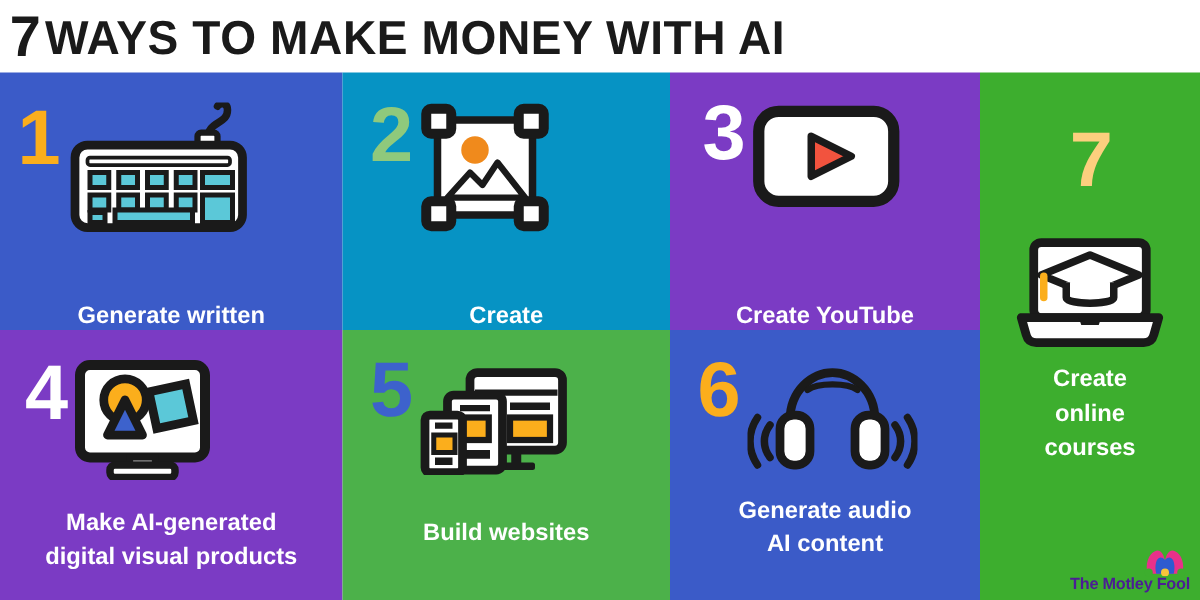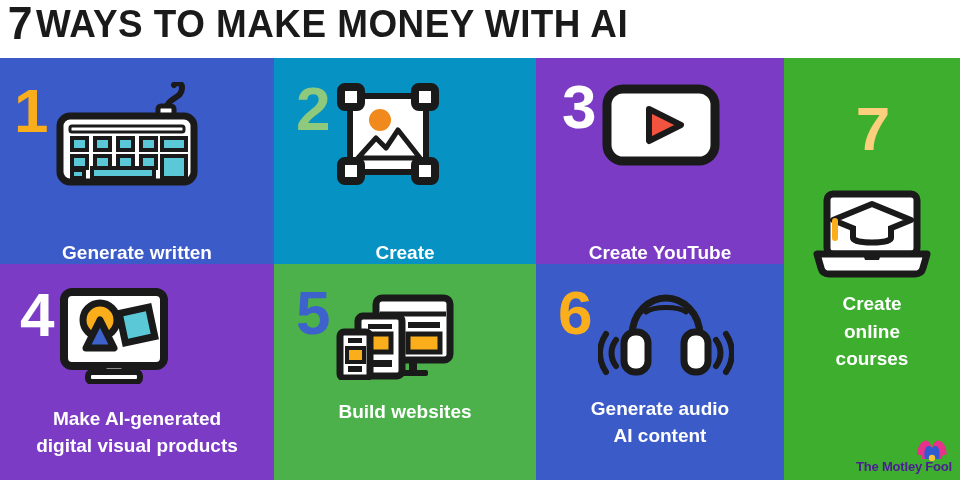--- a/index.html
+++ b/index.html
@@ -13,21 +13,21 @@
     position:relative;
     width:960px; height:480px;
     background:#ffffff;
   }
 
   
   .header {
     position:absolute; left:0; top:0;
     width:960px; height:58px;
     background:#ffffff;
-    display:flex; 
+    display:flex; align-items:center;
   }
   .header-title {
     font-family:"Liberation Sans", sans-serif;
     font-size:38px;
     font-weight:bold;
     letter-spacing:0.5px;
     color:#1a1a1a;
     text-transform:uppercase;
     padding-left:8px;
     line-height:1;
@@ -90,21 +90,21 @@
   
   .c1-top { position:absolute; left:14px; top:24px; }
   .c1-cap { top:182px; }
   .c2-top { position:absolute; left:22px; top:22px; }
   .c2-cap { top:182px; }
   .c3-top { position:absolute; left:26px; top:20px; }
   .c3-cap { top:182px; }
   .c4-top { position:absolute; left:20px; top:22px; }
   .c4-cap { top:142px; }
   .c5-top { position:absolute; left:22px; top:20px; }
-  .c5-cap { top:135px; }
+  .c5-cap { top:150px; }
   .c6-top { position:absolute; left:22px; top:20px; }
   .c6-cap { top:132px; }
 
   .c7-num {
     position:absolute; left:0; right:0; top:42px;
     text-align:center;
   }
   .c7-icon { position:absolute; left:0; right:0; top:132px; text-align:center; }
   .c7-cap  { top:232px; line-height:1.46; }
 

